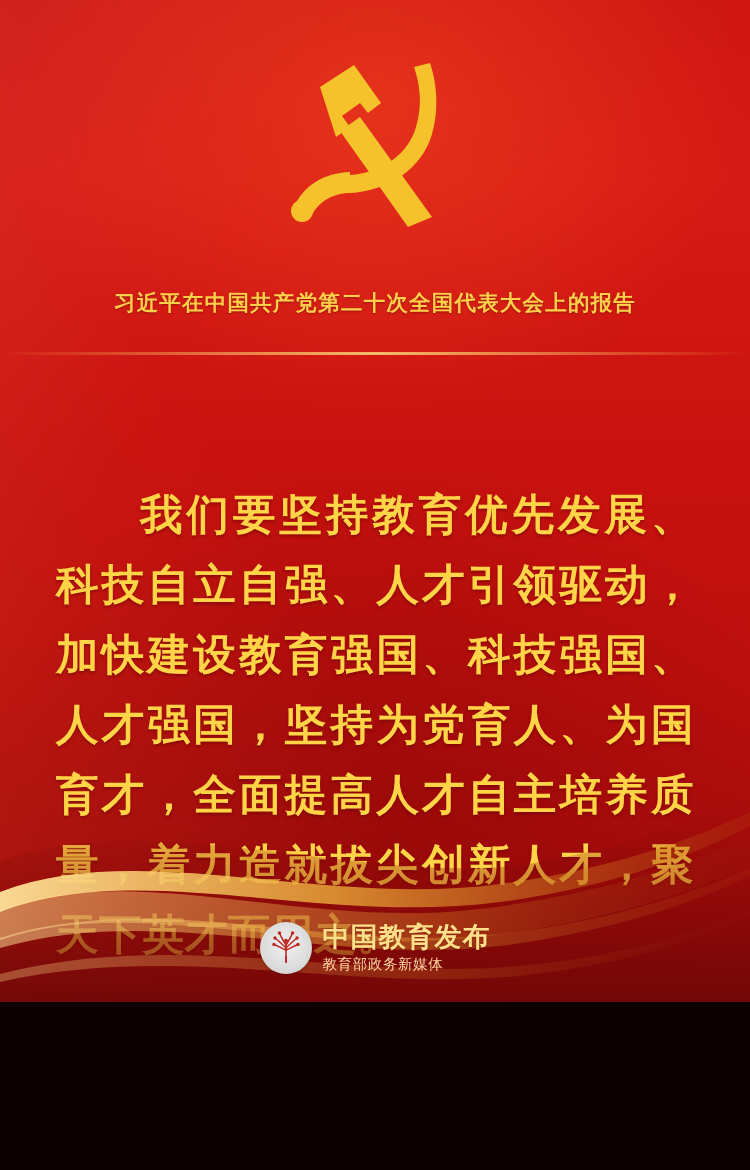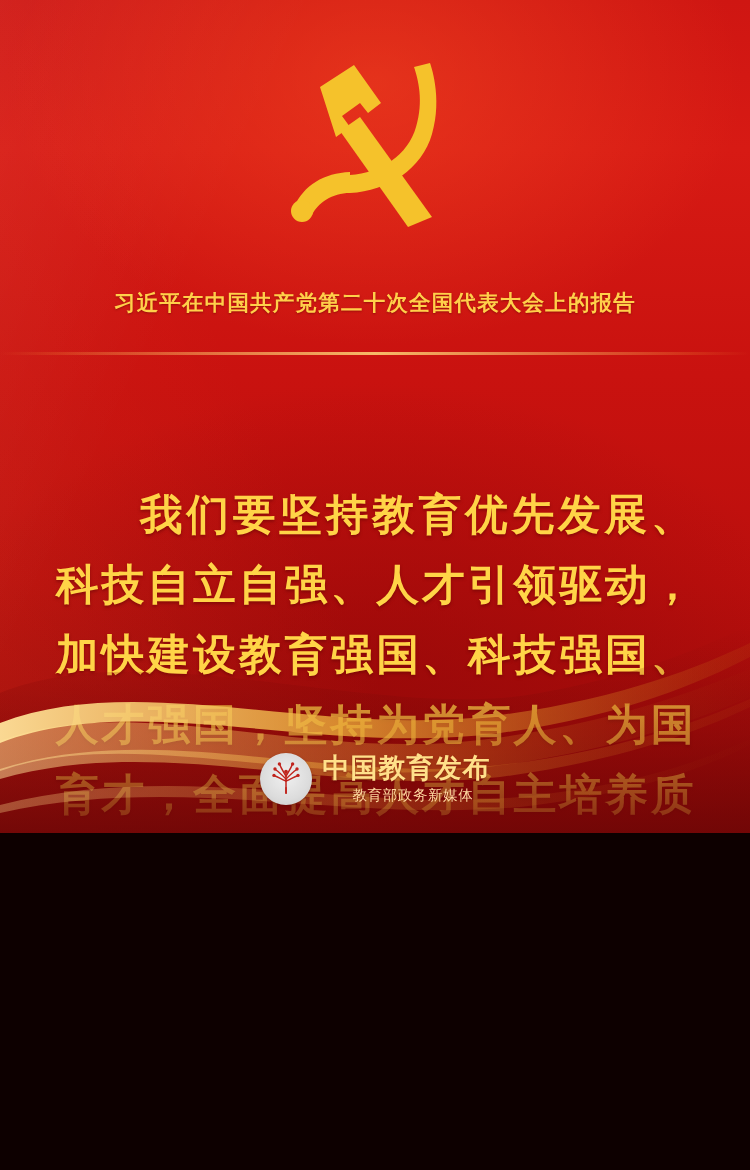--- a/index.html
+++ b/index.html
@@ -6,21 +6,21 @@
     margin: 0;
     padding: 0;
     background: #0d0000;
   }
   body {
     font-family: "Liberation Serif", "DejaVu Serif", serif;
   }
   .poster {
     position: relative;
     width: 750px;
-    height: 833px;
+    height: 1002px;
     overflow: hidden;
     background:
       radial-gradient(ellipse 70% 45% at 50% 10%, rgba(255, 90, 40, 0.40) 0%, rgba(214, 26, 20, 0.0) 70%),
       radial-gradient(ellipse 90% 60% at 50% 88%, rgba(150, 8, 8, 0.85) 0%, rgba(190, 16, 14, 0.0) 70%),
       linear-gradient(180deg, #cf1612 0%, #d71a14 18%, #c9120f 45%, #bb0f0d 70%, #a60c0b 88%, #8d0908 100%);
   }
   
   .bg-streaks {
     position: absolute;
     inset: 0;
@@ -144,21 +144,20 @@
     color: #ffe08a;
     letter-spacing: 1px;
     text-shadow: 0 1px 2px rgba(90,0,0,0.4);
   }
   .logo-sub {
     font-family: "Liberation Sans", "DejaVu Sans", sans-serif;
     font-size: 14.5px;
     color: #ffd9a0;
     letter-spacing: 0.6px;
     margin-top: 6px;
-    margin-left: 30px;
   }
 </style>
 </head>
 <body>
 
 <div class="poster">
 
   <div class="bg-streaks"></div>
 
   <div class="emblem-wrap">

